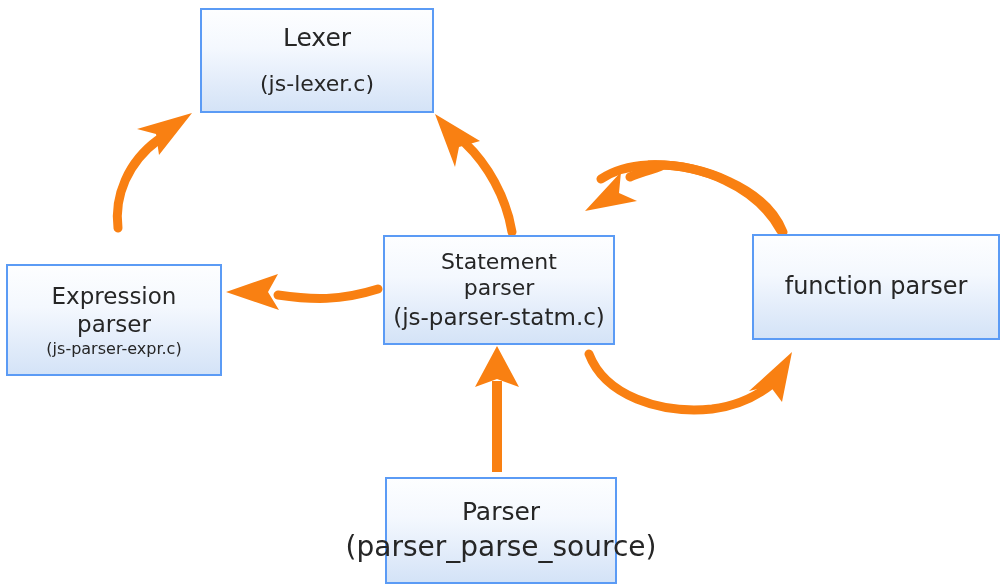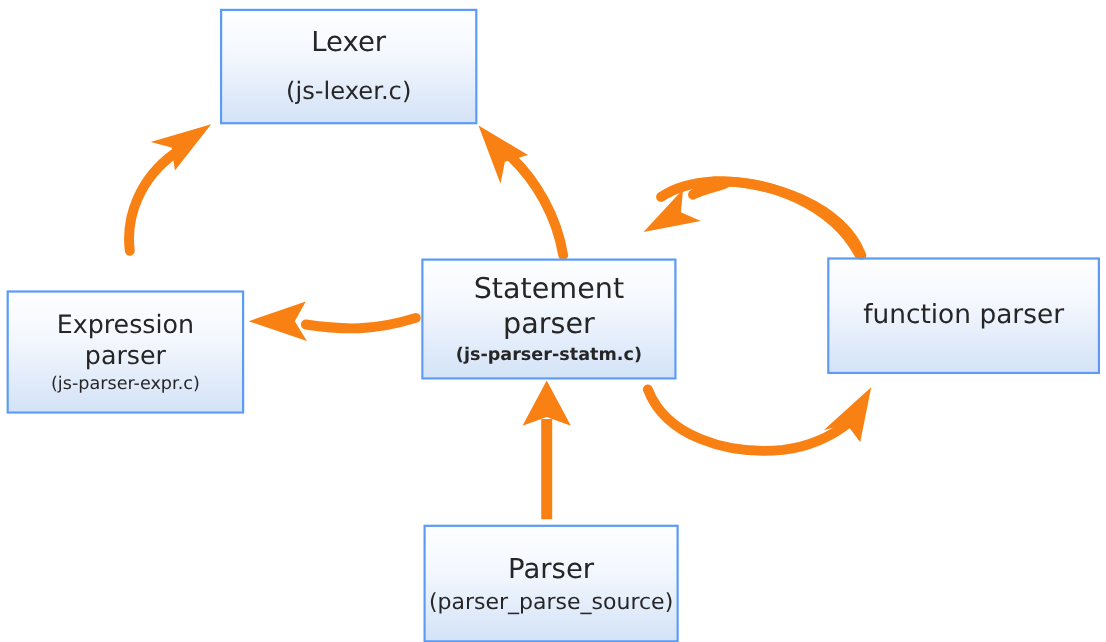--- a/index.html
+++ b/index.html
@@ -48,34 +48,34 @@
 
   #node-expression {
     left: 6px; top: 232px; width: 216px; height: 112px; margin-top: 32px;
   }
   #node-expression .title { font-size: 23px; }
   #node-expression .sub { font-size: 16px; margin-top: 1px; }
 
   #node-statement {
     left: 383px; top: 235px; width: 232px; height: 110px;
   }
-  #node-statement .title { font-size: 26px; }
-  #node-statement .sub { font-size: 16px; margin-top: 1px; font-weight: bold; }
+  #node-statement .title { font-size: 22px; }
+  #node-statement .sub { font-size: 23px; margin-top: 1px; }
 
   #node-function {
     left: 752px; top: 234px; width: 248px; height: 106px;
   }
   #node-function .title { font-size: 24px; }
   #node-function .sub { font-size: 20px; margin-top: 1px; }
 
   #node-parser {
     left: 385px; top: 477px; width: 232px; height: 107px;
   }
   #node-parser .title { font-size: 25px; }
-  #node-parser .sub { font-size: 20px; margin-top: 2px; }
+  #node-parser .sub { font-size: 28px; margin-top: 2px; }
 
   #arrow-layer {
     position: absolute;
     left: 0; top: 0;
     width: 1005px;
     height: 584px;
     z-index: 1;
   }
 </style>
 </head>

